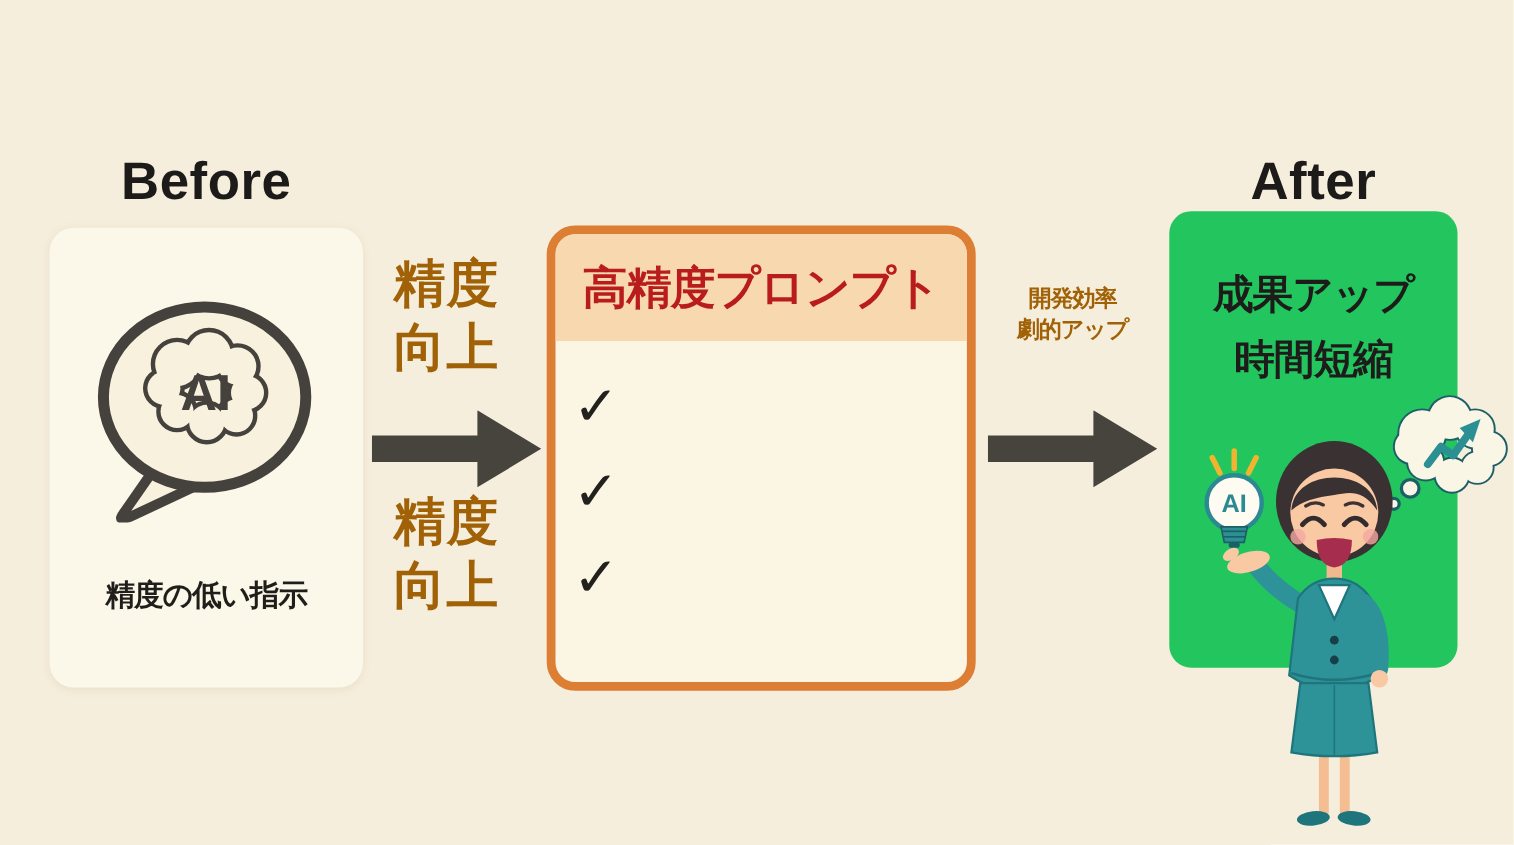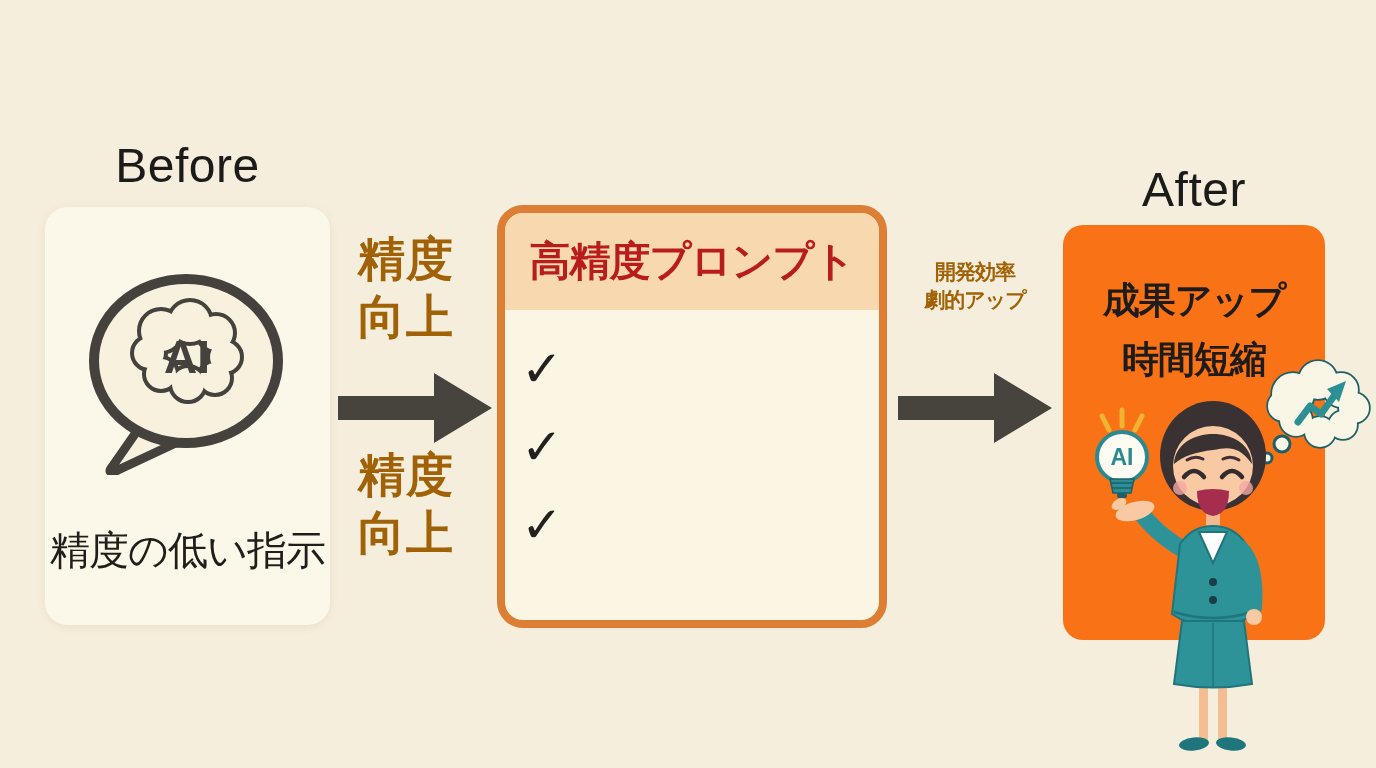--- a/index.html
+++ b/index.html
@@ -1,44 +1,44 @@
 <!DOCTYPE html>
 <html><head>
 <meta charset="utf-8">
 <style>
   html,body{margin:0;padding:0;}
   body{font-family:"Liberation Sans","DejaVu Sans",sans-serif;}
   .canvas{position:relative;width:1376px;height:768px;background:#F6EEDC;overflow:hidden;}
 
-  .col-title{position:absolute;text-align:center;font-size:48px;font-weight:400;color:#1C1B19;letter-spacing:.5px;}
+  .col-title{position:absolute;text-align:center;font-size:48px;font-weight:700;color:#1C1B19;letter-spacing:.5px;}
   .before-title{left:45px;top:138px;width:285px;}
-  .after-title{left:1063px;top:138px;width:262px;margin-top:24px;}
+  .after-title{left:1063px;top:138px;width:262px;}
 
   .before-card{position:absolute;left:45px;top:207px;width:285px;height:418px;background:#FBF7E9;border-radius:22px;box-shadow:0 2px 8px rgba(120,100,60,.10);}
   .bubble-wrap{position:absolute;left:50%;top:64px;transform:translateX(-50%);}
-  .before-caption{position:absolute;left:0;right:0;top:316px;text-align:center;font-size:40px;font-weight:400;color:#201E1B;white-space:nowrap;letter-spacing:-1px;}
+  .before-caption{position:absolute;left:0;right:0;top:316px;text-align:center;font-size:27px;font-weight:700;color:#201E1B;white-space:nowrap;letter-spacing:-1px;}
 
   .arrow-label{position:absolute;text-align:center;font-weight:900;color:#a16207;white-space:pre-line;font-family:Liberation Mono, monospace;}
   .lbl-seido-top{left:330px;top:234px;width:152px;font-size:47px;line-height:1.24;letter-spacing:1px;}
   .lbl-seido-bottom{left:330px;top:450px;width:152px;font-size:47px;line-height:1.24;letter-spacing:1px;}
   .lbl-kaihatsu{left:888px;top:260px;width:174px;font-size:21px;line-height:1.35;letter-spacing:-1px;}
 
   .arrow-svg{position:absolute;width:154px;height:70px;}
   .arrow-1{left:338px;top:373px;}
   .arrow-2{left:898px;top:373px;}
 
   .center-box{position:absolute;left:497px;top:205px;width:390px;height:423px;box-sizing:border-box;border:8px solid #DD7E35;border-radius:26px;background:#FBF5E3;overflow:hidden;}
   .center-header{height:97px;background:#F8D8AE;display:flex;align-items:center;justify-content:center;border-radius:16px 16px 0 0;}
   .center-title{font-size:41px;font-weight:900;color:#b91c1c;letter-spacing:-1px;white-space:nowrap;text-align:right;}
   .center-items{display:flex;flex-direction:column;gap:28px;padding:36px 10px 0 16px;}
   .check-item{display:flex;align-items:center;white-space:nowrap;}
   .check-glyph{font-size:50px;font-weight:700;color:#23211D;line-height:1;margin-right:4px;transform:translateY(-2px);}
   .check-text{font-size:36px;font-weight:900;color:#23211D;letter-spacing:-1px;}
 
-  .after-card{position:absolute;left:1063px;top:225px;width:262px;height:415px;background:#f97316;border-radius:20px;}
+  .after-card{position:absolute;left:1063px;top:192px;width:262px;height:415px;background:#22c55e;border-radius:20px;}
   .after-caption{position:absolute;left:0;right:0;top:46px;text-align:center;font-size:37px;font-weight:900;color:#1E1C1A;line-height:1.6;white-space:pre-line;letter-spacing:-1px;}
 
   .illustration{position:absolute;left:1080px;top:360px;width:296px;height:400px;z-index:2;overflow:visible;}
 </style>
 </head>
 <body>
 
 <div class="canvas">
 
   <div class="col-title before-title">Before</div>

